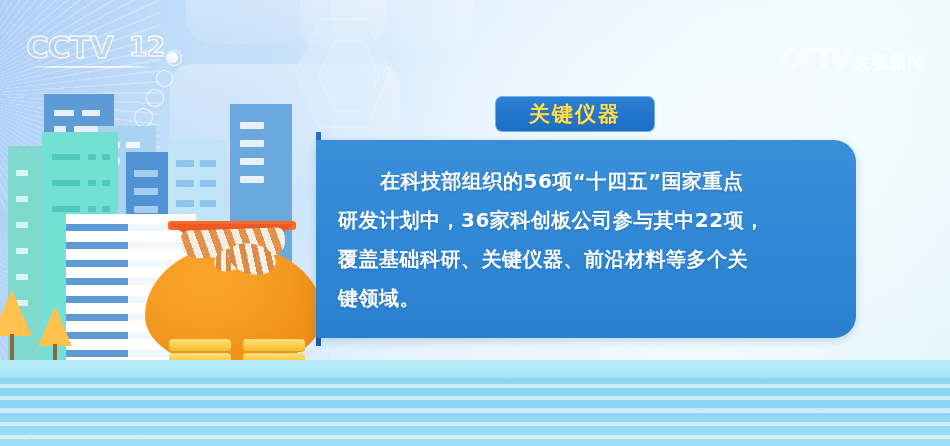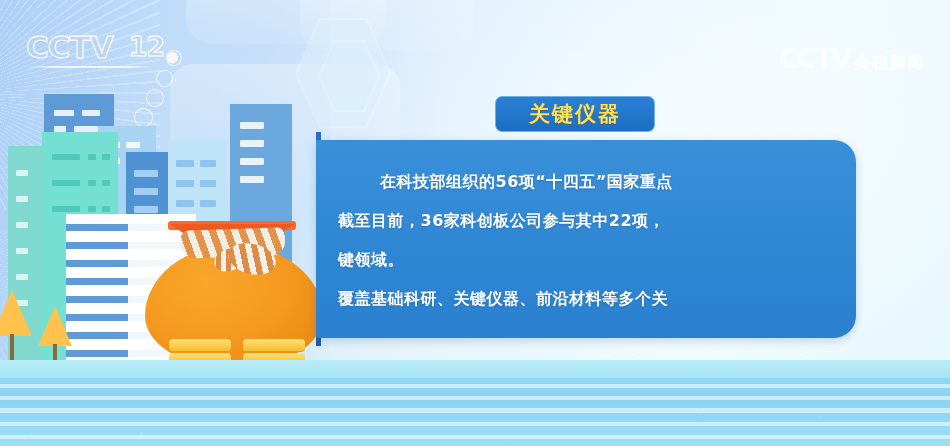--- a/index.html
+++ b/index.html
@@ -220,21 +220,21 @@
     background:linear-gradient(180deg,#3a8fd8 0%,#2f87d4 55%,#2a80cf 100%);
     border-radius:2px 22px 22px 2px;
     box-shadow:0 3px 10px rgba(30,90,150,.22);
   }
   .panel-edge {
     position:absolute; left:316px; top:132px; width:5px; height:214px;
     background:linear-gradient(180deg,#2a6fbd,#1f5ba5);
   }
   .panel-text {
     position:absolute; left:22px; top:22px; right:26px;
-    color:#ffffff; font-size:16px; font-weight:bold;
+    color:#ffffff; font-size:20px; font-weight:bold;
     line-height:39px; letter-spacing:.5px;
     text-shadow:0 1px 2px rgba(20,70,120,.3);
   }
   .panel-text .ln { display:block; white-space:nowrap; }
   .panel-text .ln.first { text-indent:42px; }
 </style>
 </head>
 <body>
 
 <div id="stage">
@@ -409,19 +409,19 @@
   <div class="hexo" style="left:545px;top:55px;width:68px;height:78px;opacity:.26;"></div>
 
   <div class="badge">
     <span>关键仪器</span>
   </div>
 
   <div class="panel-edge"></div>
   <div class="panel">
     <div class="panel-text">
       <span class="ln first">在科技部组织的56项“十四五”国家重点</span>
-      <span class="ln">截至目前，36家科创板公司参与其中22项，</span>
+      <span class="ln">研发计划中，36家科创板公司参与其中22项，</span>
+      <span class="ln">覆盖基础科研、关键仪器、前沿材料等多个关</span>
       <span class="ln">键领域。</span>
-      <span class="ln">覆盖基础科研、关键仪器、前沿材料等多个关</span>
     </div>
   </div>
 
 </div>
 
 </body></html>

